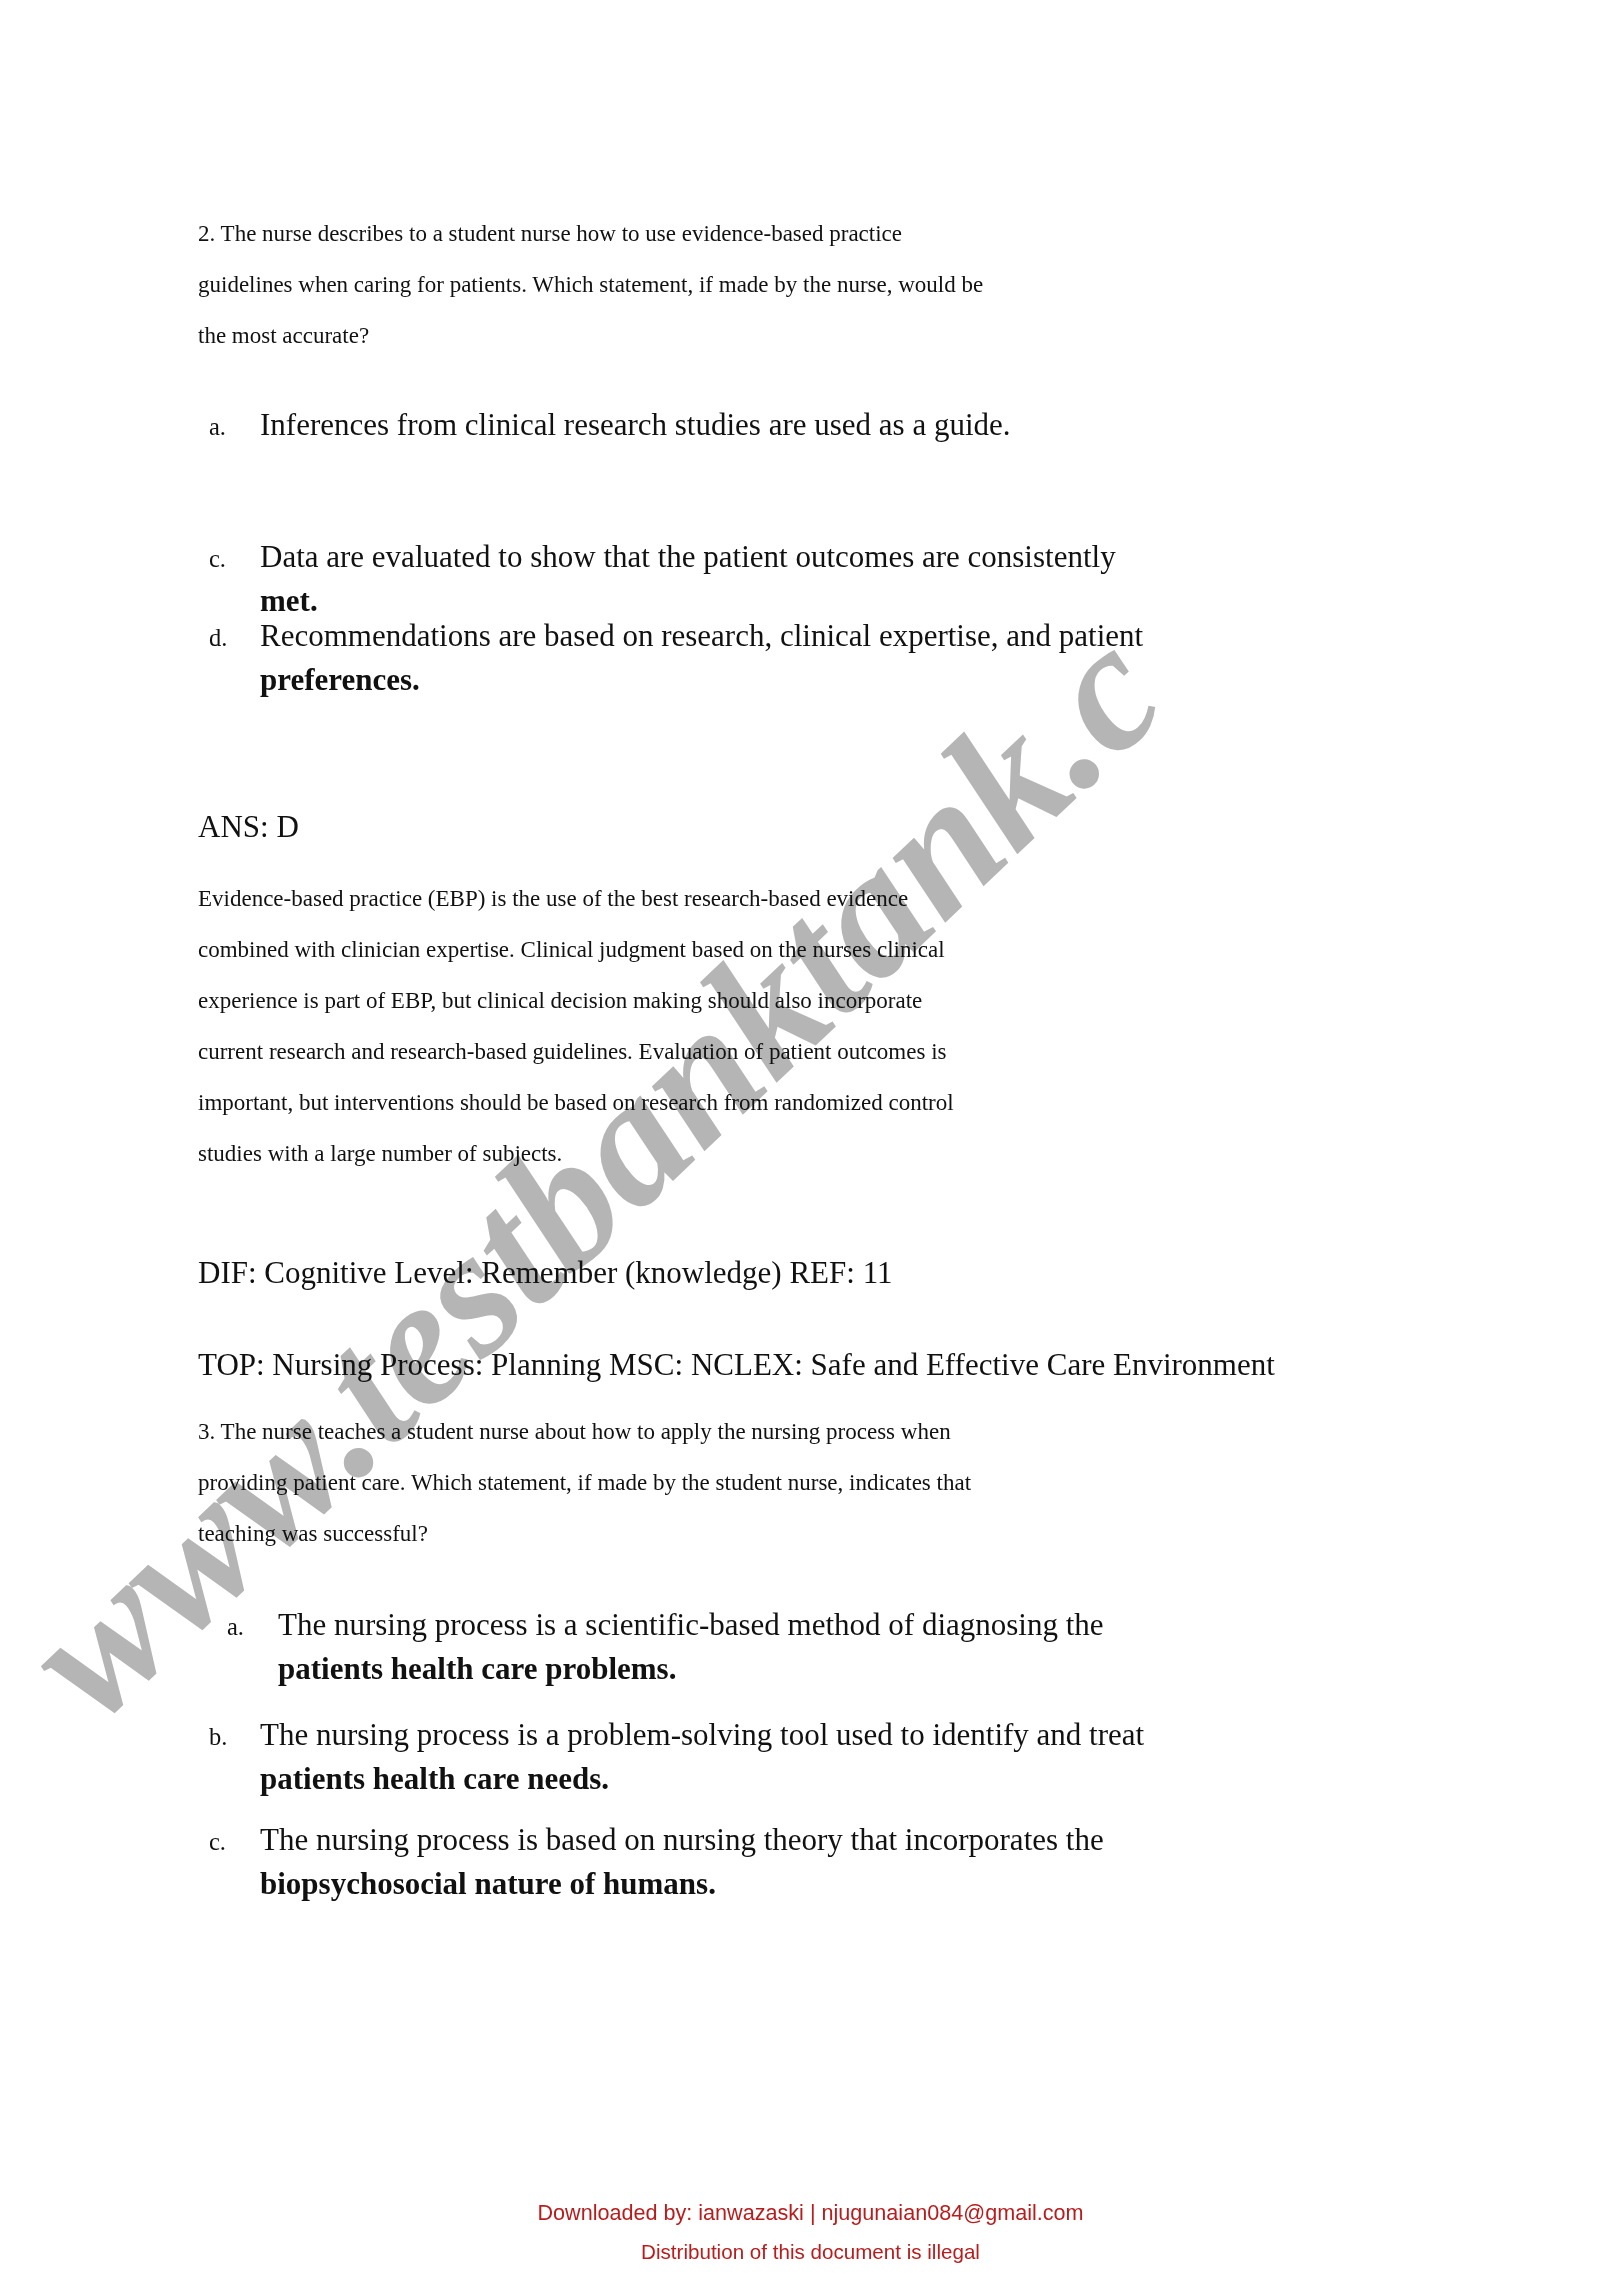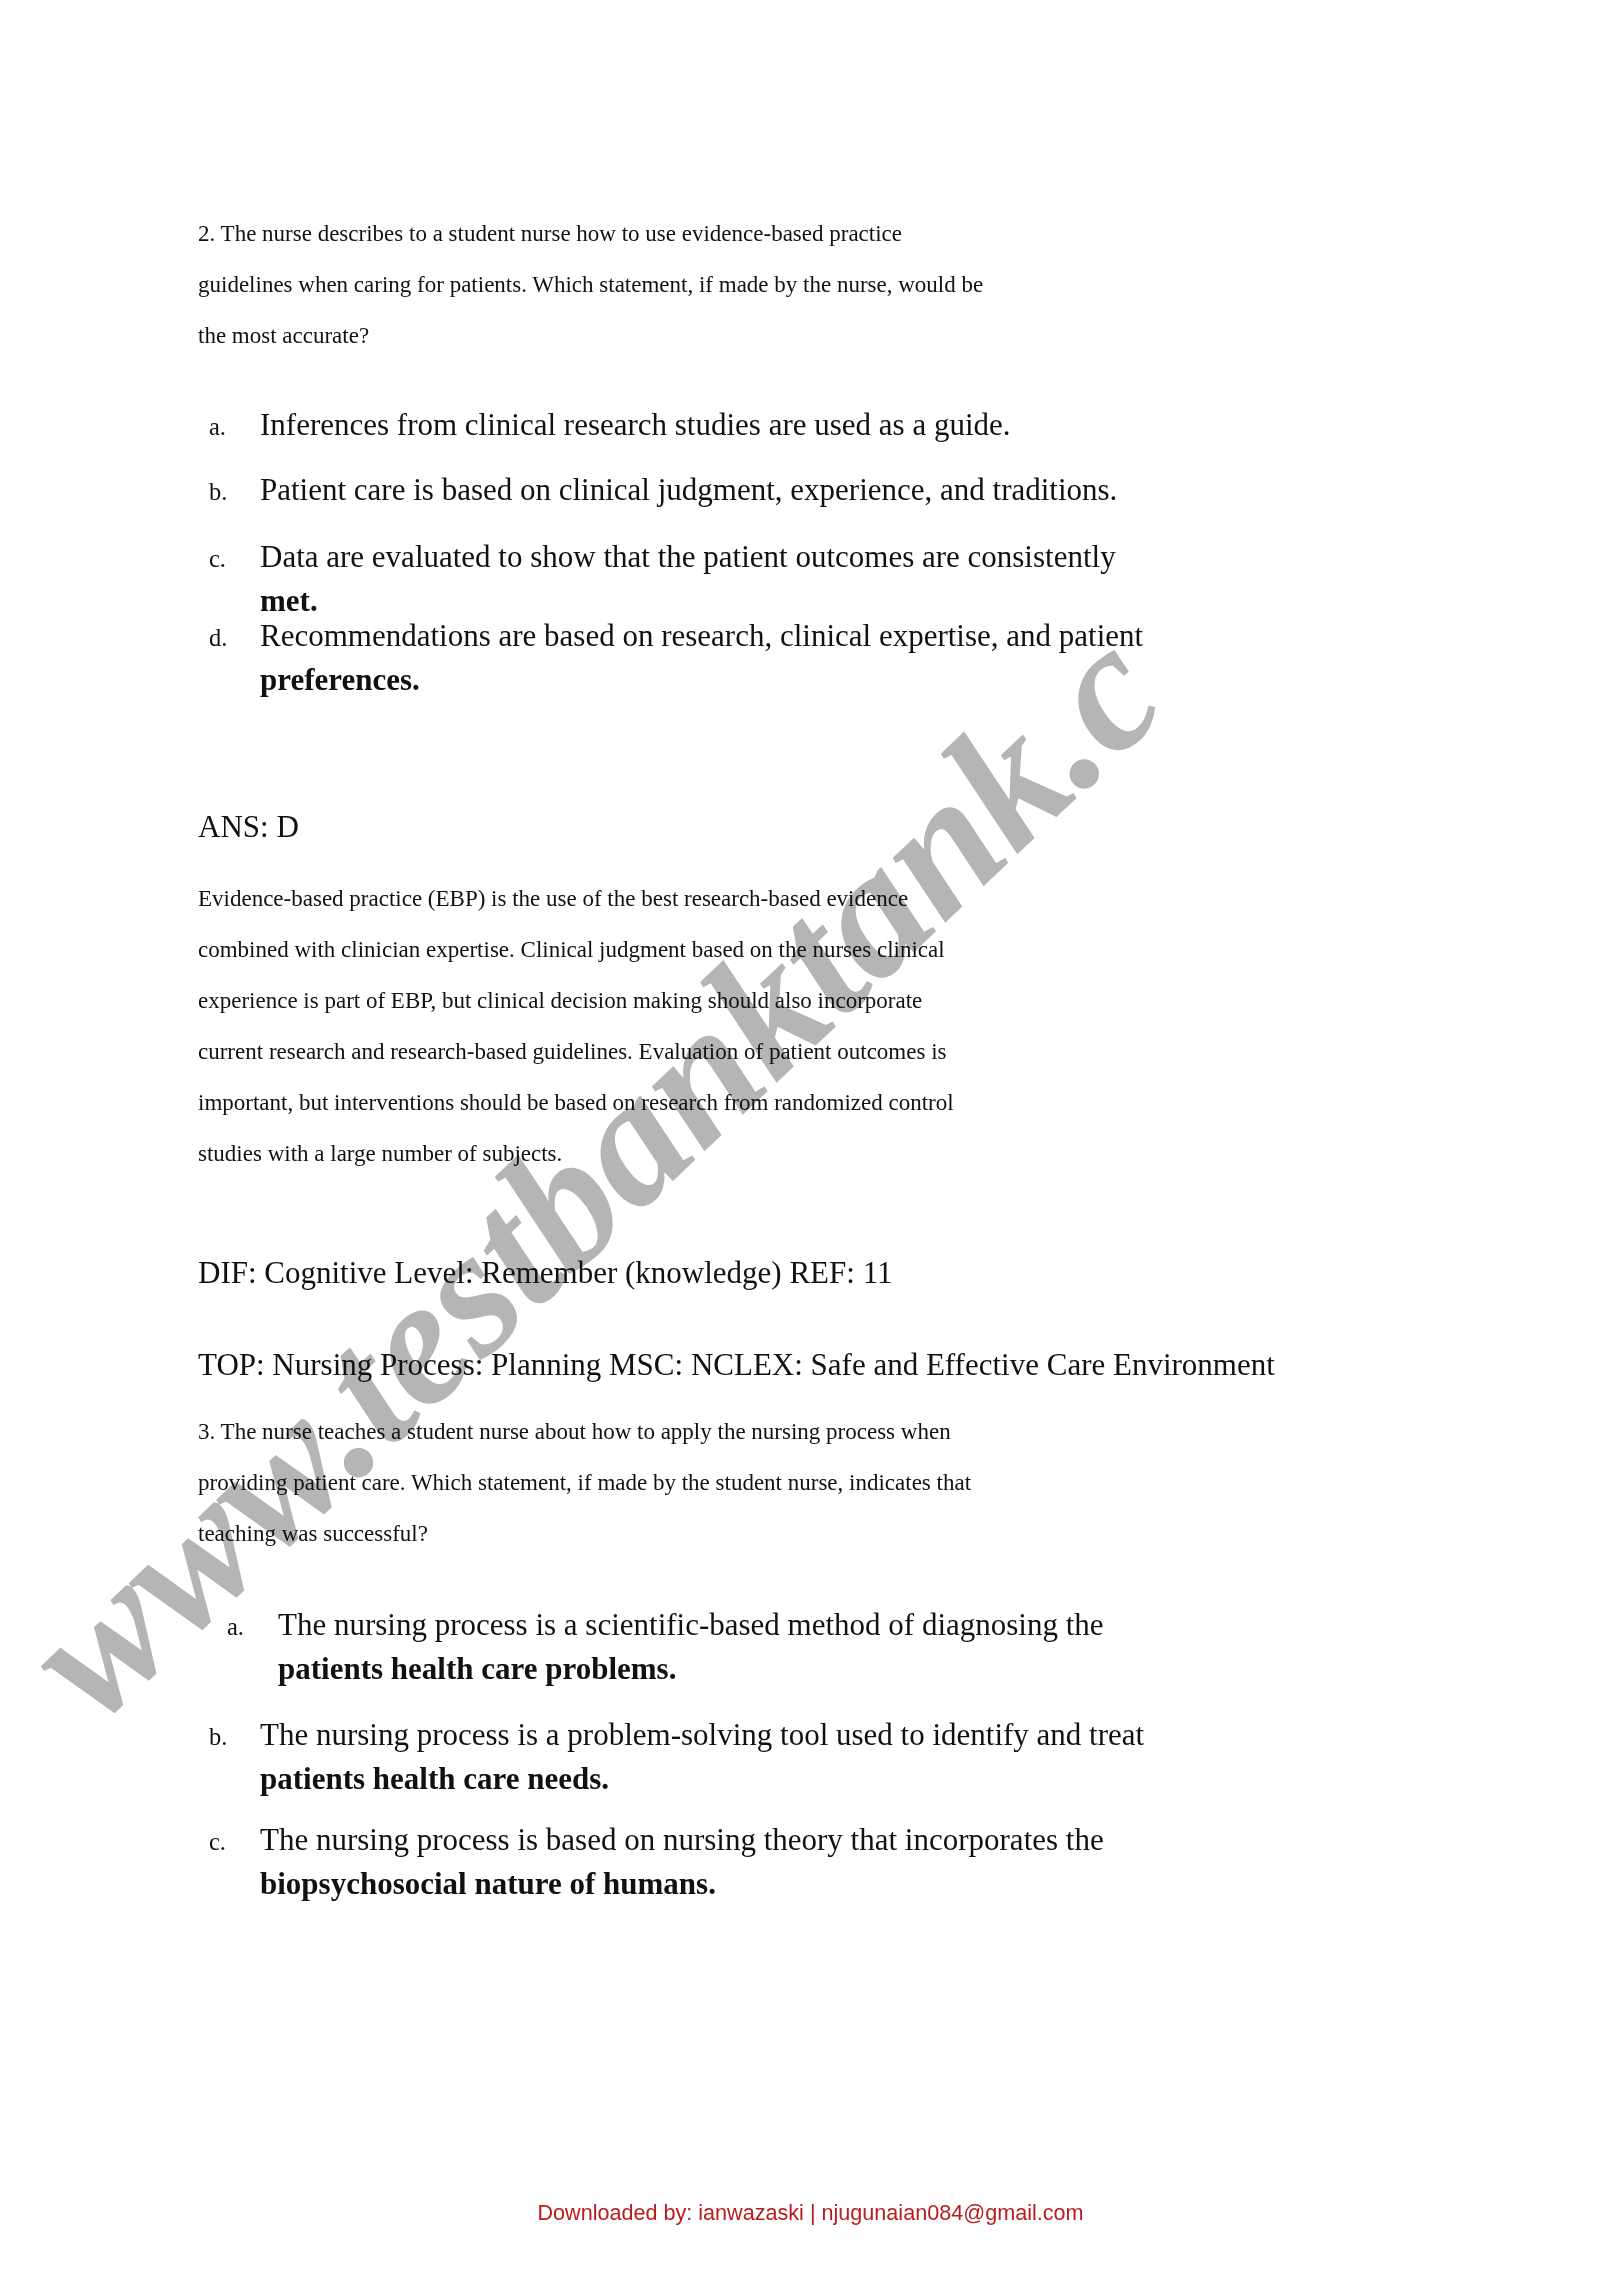--- a/index.html
+++ b/index.html
@@ -80,25 +80,20 @@
       <div class="ln">2. The nurse describes to a student nurse how to use evidence-based practice</div>
       <div class="ln">guidelines when caring for patients. Which statement, if made by the nurse, would be</div>
       <div class="ln">the most accurate?</div>
     </div>
 
     <div class="option" style="top:405px;">
       <div class="ln1">
         <span class="opt-letter">a.</span><span class="opt-text">Inferences from clinical research studies are used as a guide.</span>
       </div>
     </div>
-    <div class="option" style="top:470px;">
-      <div class="ln1">
-        <span class="opt-letter">b.</span><span class="opt-text">Patient care is based on clinical judgment, experience, and traditions.</span>
-      </div>
-    </div>
     <div class="option" style="top:537px;">
       <div class="ln1">
         <span class="opt-letter">c.</span><span class="opt-text">Data are evaluated to show that the patient outcomes are consistently</span>
       </div>
       <div class="ln2">met.</div>
     </div>
     <div class="option" style="top:616px;">
       <div class="ln1">
         <span class="opt-letter">d.</span><span class="opt-text">Recommendations are based on research, clinical expertise, and patient</span>
       </div>
@@ -138,16 +133,17 @@
       <div class="ln2">patients health care needs.</div>
     </div>
     <div class="option" style="top:1820px;">
       <div class="ln1">
         <span class="opt-letter">c.</span><span class="opt-text">The nursing process is based on nursing theory that incorporates the</span>
       </div>
       <div class="ln2">biopsychosocial nature of humans.</div>
     </div>
 
     <div class="footer-line footer-1">Downloaded by: ianwazaski | njugunaian084@gmail.com</div>
+    <div class="footer-line footer-2">Distribution of this document is illegal</div>
 
   </div>
 </div>
 
 
 </body></html>

